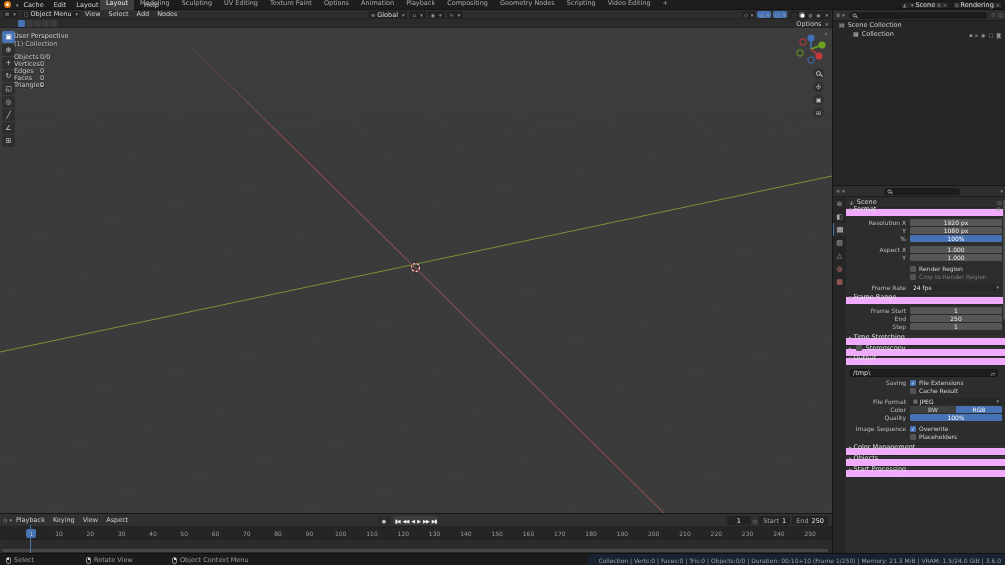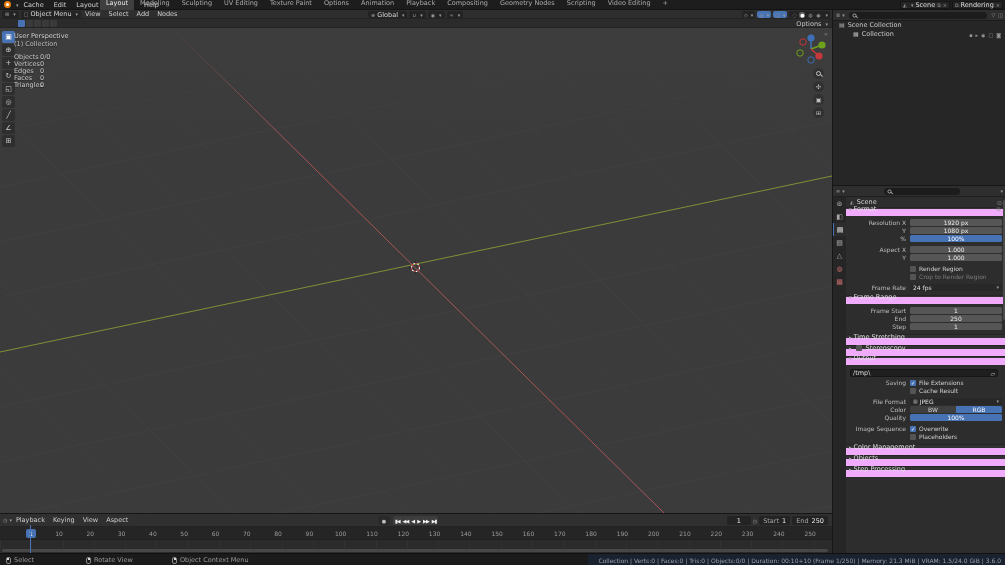--- a/index.html
+++ b/index.html
@@ -520,21 +520,21 @@
         <div class="sh collapsed">
           <span class="chev">▸</span>
           <span>Color Management</span>
         </div>
         <div class="sh collapsed">
           <span class="chev">▸</span>
           <span>Objects</span>
         </div>
         <div class="sh collapsed">
           <span class="chev">▸</span>
-          <span>Step Processing</span>
+          <span>Start Processing</span>
         </div>
       </div>
       <div id="prop-scroll"></div>
     </div>
   </div>
 
   <div id="timeline">
     <div id="tl-header">
       <span class="mini" style="margin-left:3px">◷</span>
       <span class="caret">▾</span>

